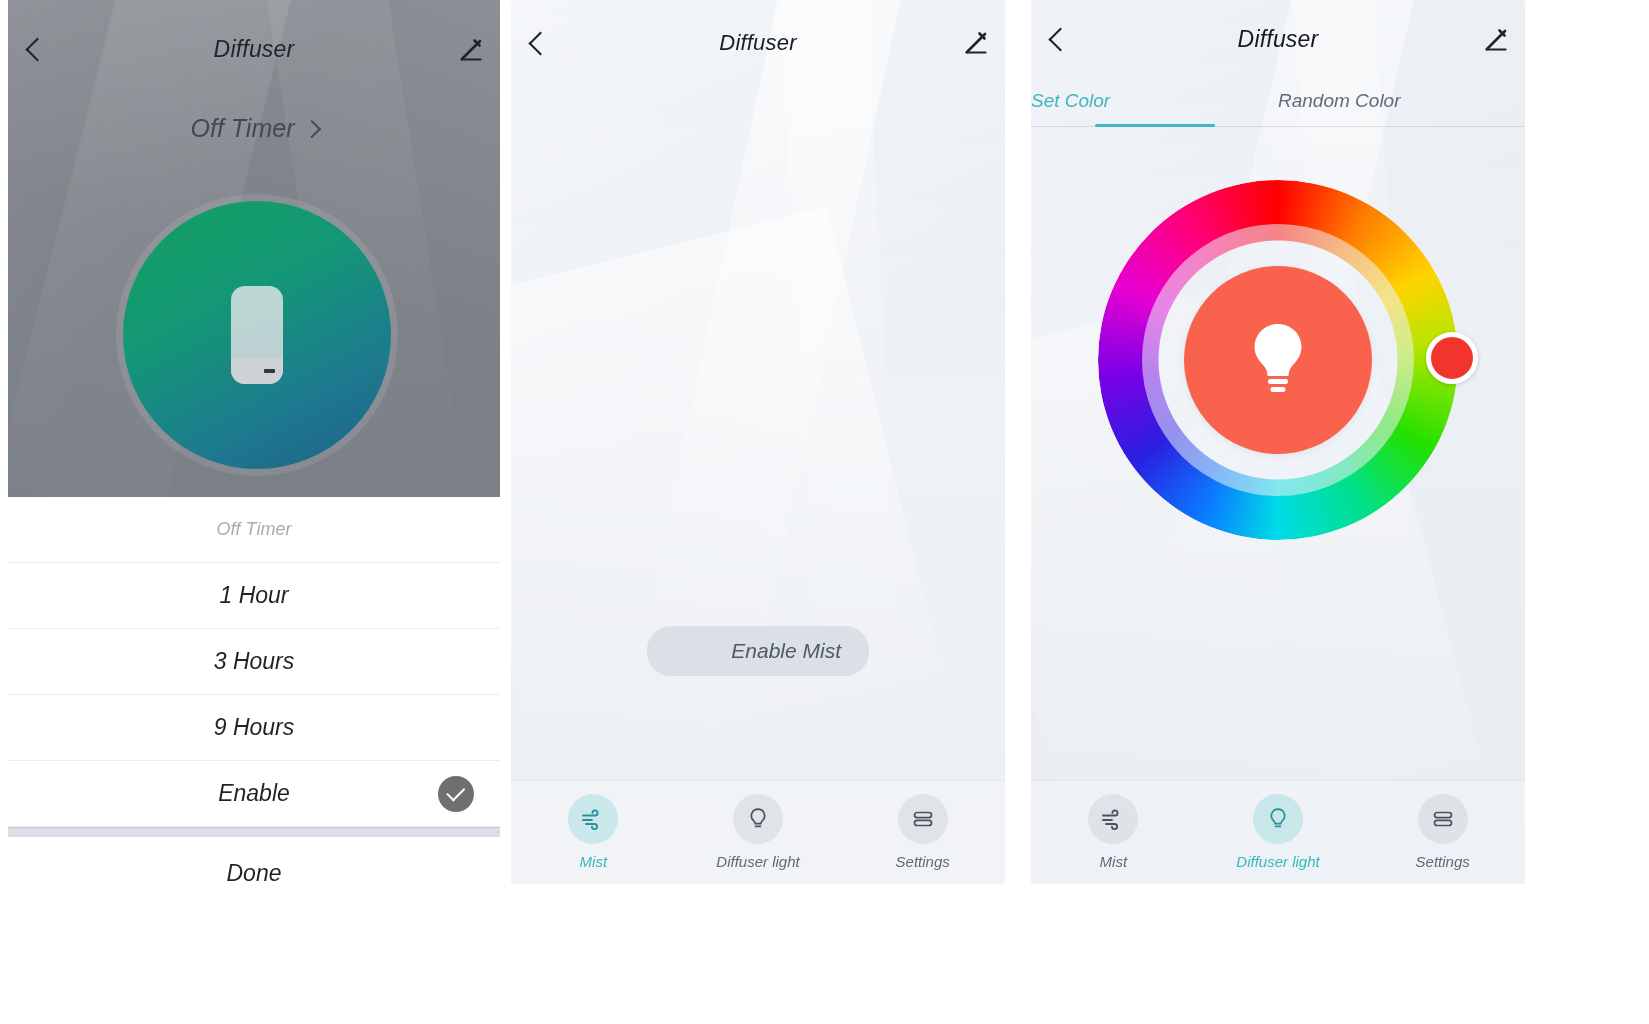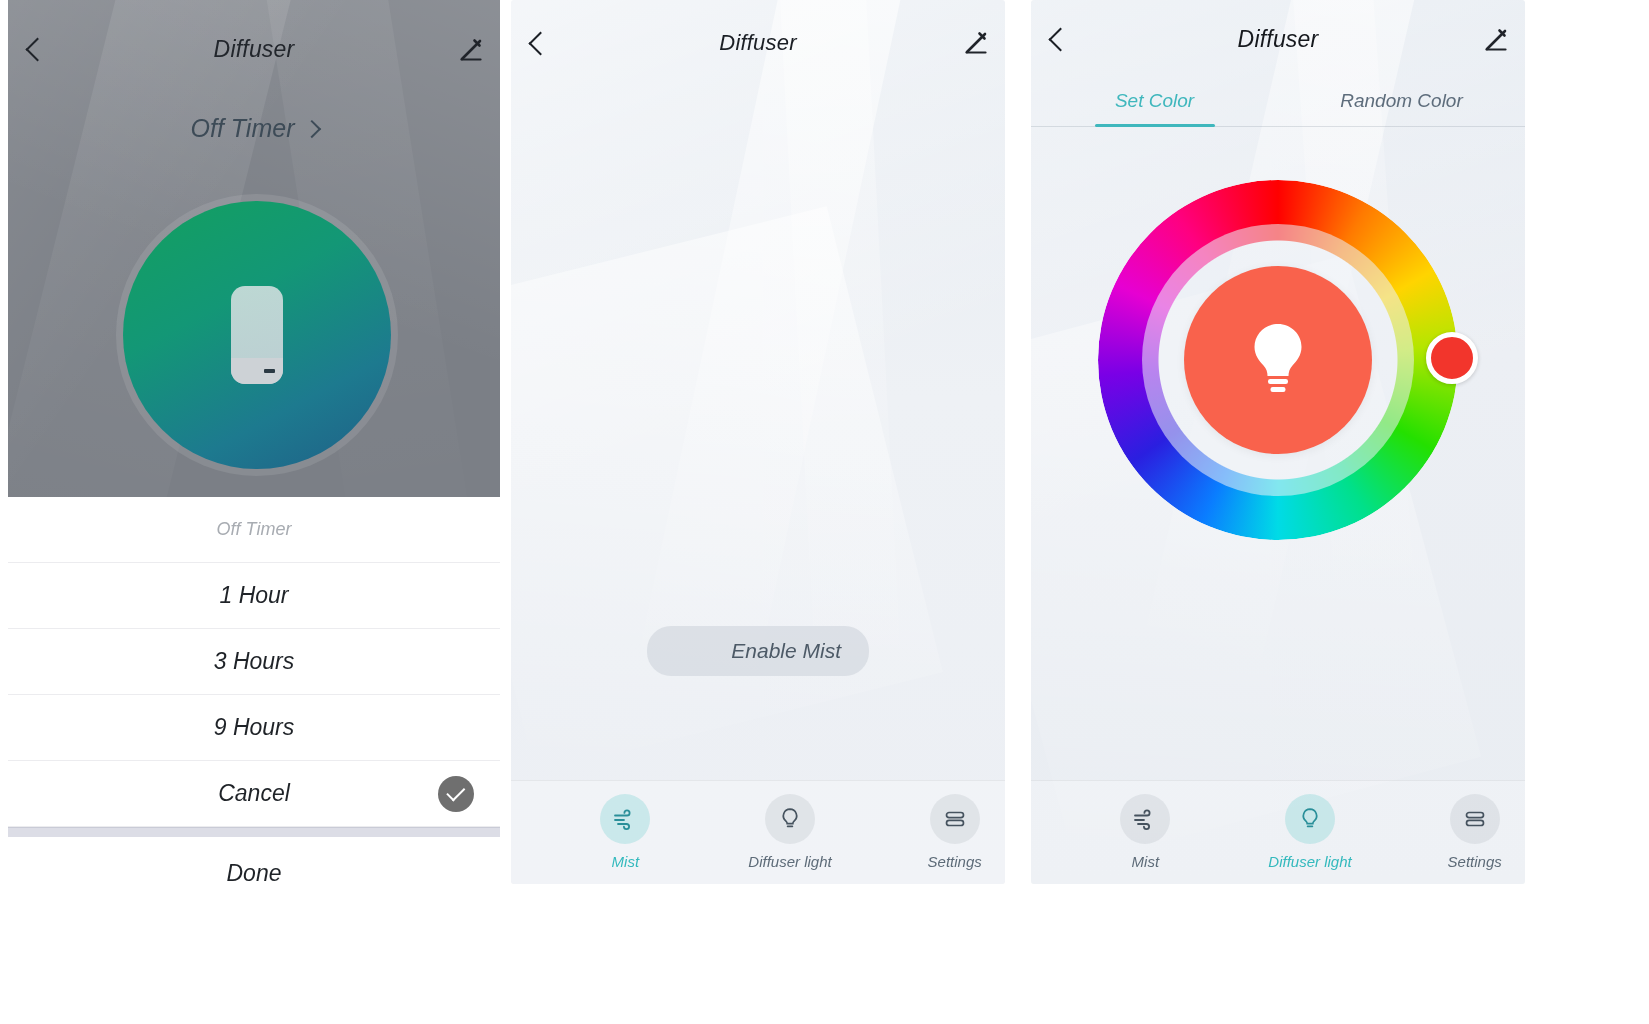--- a/index.html
+++ b/index.html
@@ -128,21 +128,21 @@
     min-width:166px;padding:13px 28px;border-radius:24px;
     background:rgba(196,203,212,0.46);
     font-size:21px;color:#4d5a67;text-align:right;cursor:pointer;border:none;
   }
 
   
   .tabbar{
     position:absolute;left:0;bottom:0;width:100%;height:103px;
     border-top:1px solid rgba(0,0,0,0.05);
     background:rgba(255,255,255,0.25);
-    display:flex;align-items:flex-start;padding-left:32px;
+    display:flex;align-items:flex-start;
   }
   .tabitem{flex:1;display:flex;flex-direction:column;align-items:center;padding-top:13px;cursor:pointer;}
   .tabicon{
     width:50px;height:50px;border-radius:50%;
     background:rgba(190,196,204,0.33);
     display:flex;align-items:center;justify-content:center;
   }
   .tabicon.active{background:rgba(130,213,213,0.35);}
   .tablabel{margin-top:9px;font-size:15px;color:#5d6b78;}
   .tablabel.active{color:#33b9bd;}
@@ -154,21 +154,21 @@
       linear-gradient(180deg,#e3e9f0 0%,#eceff4 40%,#e9edf2 100%);
   }
   #p3b1{left:190px;top:-70px;width:120px;height:760px;background:linear-gradient(180deg,rgba(255,255,255,.52),rgba(255,255,255,0));transform:rotate(13deg);}
   #p3b2{left:282px;top:-70px;width:80px;height:700px;background:linear-gradient(180deg,rgba(255,255,255,.34),rgba(255,255,255,0));transform:rotate(-4deg);}
   #p3b3{left:-30px;top:300px;width:420px;height:520px;background:linear-gradient(200deg,rgba(255,255,255,.45),rgba(255,255,255,0));transform:rotate(-15deg);}
 
   #p3-nav{top:26px;}
   #p3-nav .nav-title{font-size:23px;color:#16191e;}
 
   .tabs{position:absolute;left:0;top:80px;width:100%;display:flex;border-bottom:1px solid rgba(120,130,145,.22);}
-  .tab{flex:1;text-align:center;padding:10px 0 14px;font-size:19px;color:#5e6d7c;cursor:pointer;position:relative;}
+  .tab{flex:1;text-align:left;padding:10px 0 14px;font-size:19px;color:#5e6d7c;cursor:pointer;position:relative;}
   .tab.active{color:#3fb7bd;}
   .tab.active:after{content:"";position:absolute;left:50%;transform:translateX(-50%);bottom:-1px;width:120px;height:3px;background:#3fb7bd;border-radius:2px;}
 
   .wheel-wrap{position:absolute;left:67px;top:180px;width:360px;height:360px;}
   .wheel{
     position:absolute;left:0;top:0;width:360px;height:360px;border-radius:50%;
     background:conic-gradient(from 0deg,
       #ff0000 0deg,#ff7a00 30deg,#ffd400 60deg,#b4e600 85deg,
       #24e000 120deg,#00e08a 150deg,#00dbe6 180deg,
       #0a7dff 205deg,#2a1fe0 235deg,#7a00e6 265deg,
@@ -233,21 +233,21 @@
       <div class="opt">
         <span>1 Hour</span>
       </div>
       <div class="opt">
         <span>3 Hours</span>
       </div>
       <div class="opt">
         <span>9 Hours</span>
       </div>
       <div class="opt">
-        <span>Cancel</span>
+        <span>Enable</span>
         <span class="check-badge">
           <span class="tick"></span>
         </span>
       </div>
       <div class="sheet-divider"></div>
       <div class="opt done">
         <span>Done</span>
       </div>
     </div>
   </div>

